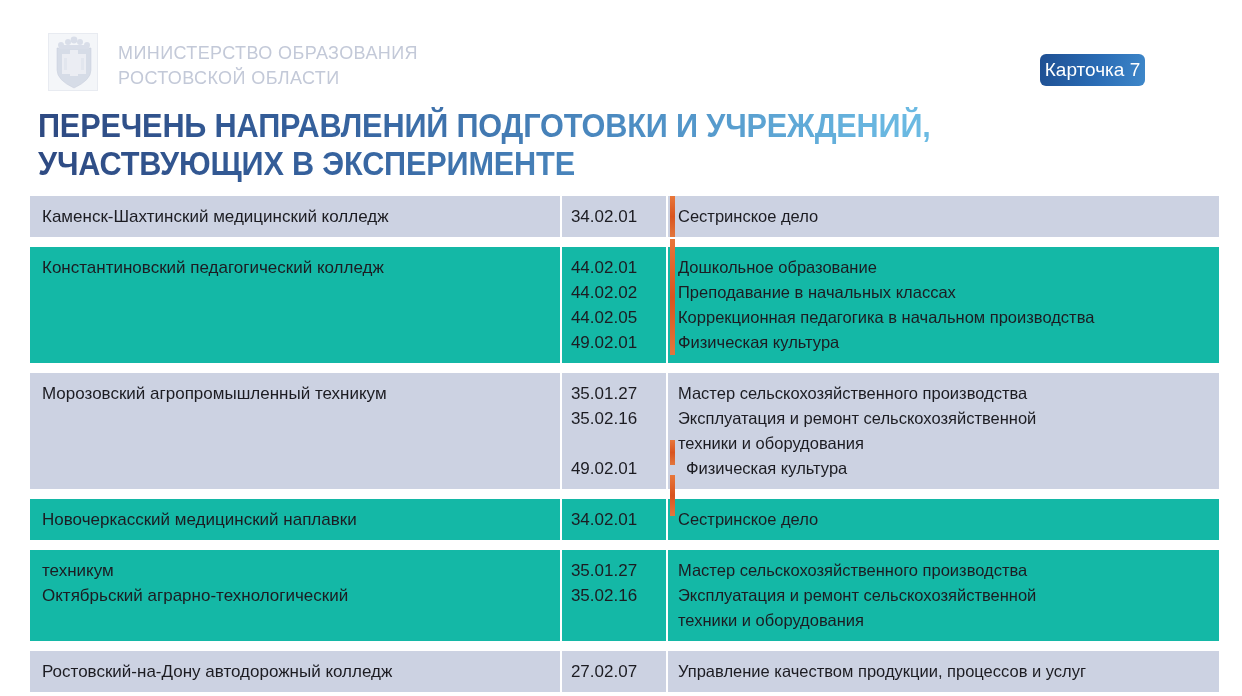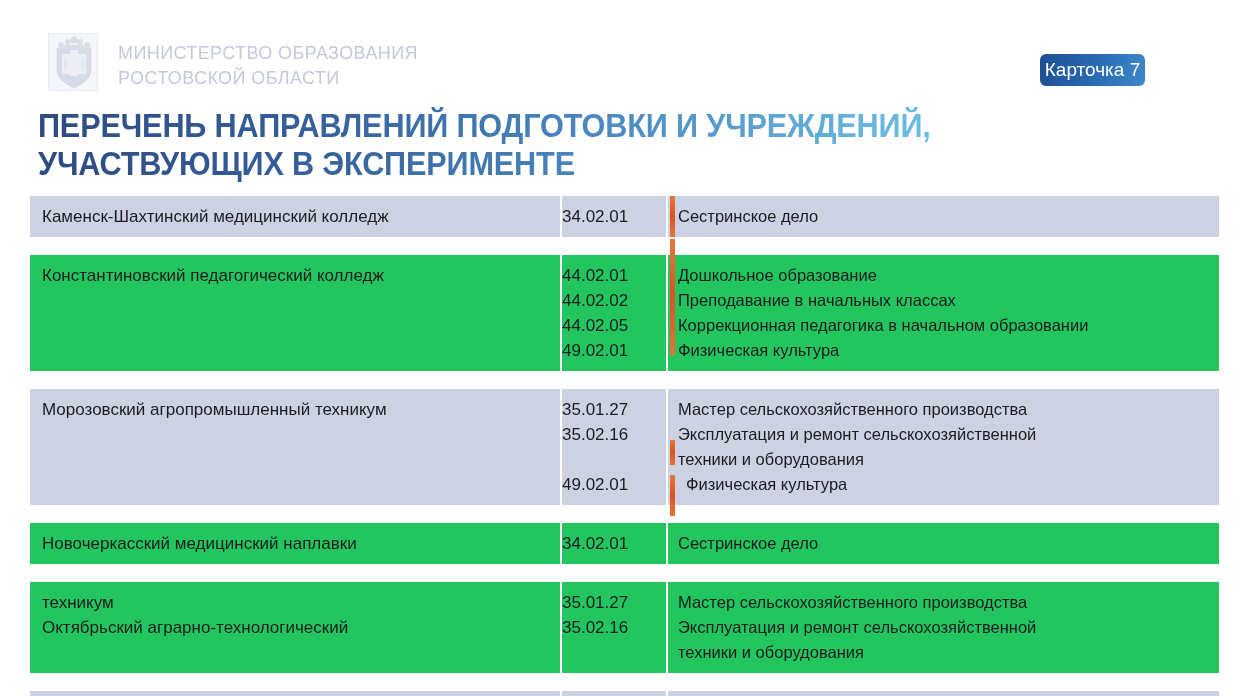--- a/index.html
+++ b/index.html
@@ -64,37 +64,37 @@
     background-clip:text;
     color:transparent;
     -webkit-text-fill-color:transparent;
     text-transform:uppercase;
     white-space:pre-line;
   }
 
   
   .table { position:absolute; left:30px; top:196px; width:1189px; }
 
-  .row { display:flex; position:relative; margin-bottom:18px; }
+  .row { display:flex; position:relative; margin-bottom:10px; }
   .row.shade-a { background:#ccd2e2; }
-  .row.shade-b { background:#22c55e; }
+  .row.shade-b { background:#14b8a6; }
 
   .col-name {
     width:532px; flex:0 0 532px;
     padding:8px 12px 8px 12px;
     font-size:17px; color:#1c1c22;
     line-height:25px;
     border-right:2px solid #ffffff;
   }
   .col-codes {
     width:106px; flex:0 0 106px;
     padding:8px 20px 8px 0;
     font-size:17px; color:#1c1c22;
     line-height:25px;
-    text-align:left;
+    text-align:center;
     border-right:2px solid #ffffff;
   }
   .col-specs {
     flex:1 1 auto;
     padding:8px 2px 8px 10px;
     font-size:16.5px; color:#1c1c22;
     line-height:25px;
   }
   .codes-line { display:block; height:25px; }
   .spec-line  { display:block; }
@@ -171,21 +171,21 @@
         </div>
         <div class="col-codes">
           <span class="codes-line">44.02.01</span>
           <span class="codes-line">44.02.02</span>
           <span class="codes-line">44.02.05</span>
           <span class="codes-line">49.02.01</span>
         </div>
         <div class="col-specs">
           <span class="spec-line">Дошкольное образование</span>
           <span class="spec-line">Преподавание в начальных классах</span>
-          <span class="spec-line">Коррекционная педагогика в начальном образовании</span>
+          <span class="spec-line">Коррекционная педагогика в начальном производства</span>
           <span class="spec-line">Физическая культура</span>
         </div>
       </div>
       <div class="orange-bar" style="top: 43px; height: 116px;"></div>
       <div class="row shade-a">
         <div class="col-name">
           <span class="spec-line">Морозовский агропромышленный техникум</span>
         </div>
         <div class="col-codes">
           <span class="codes-line">35.01.27</span>

